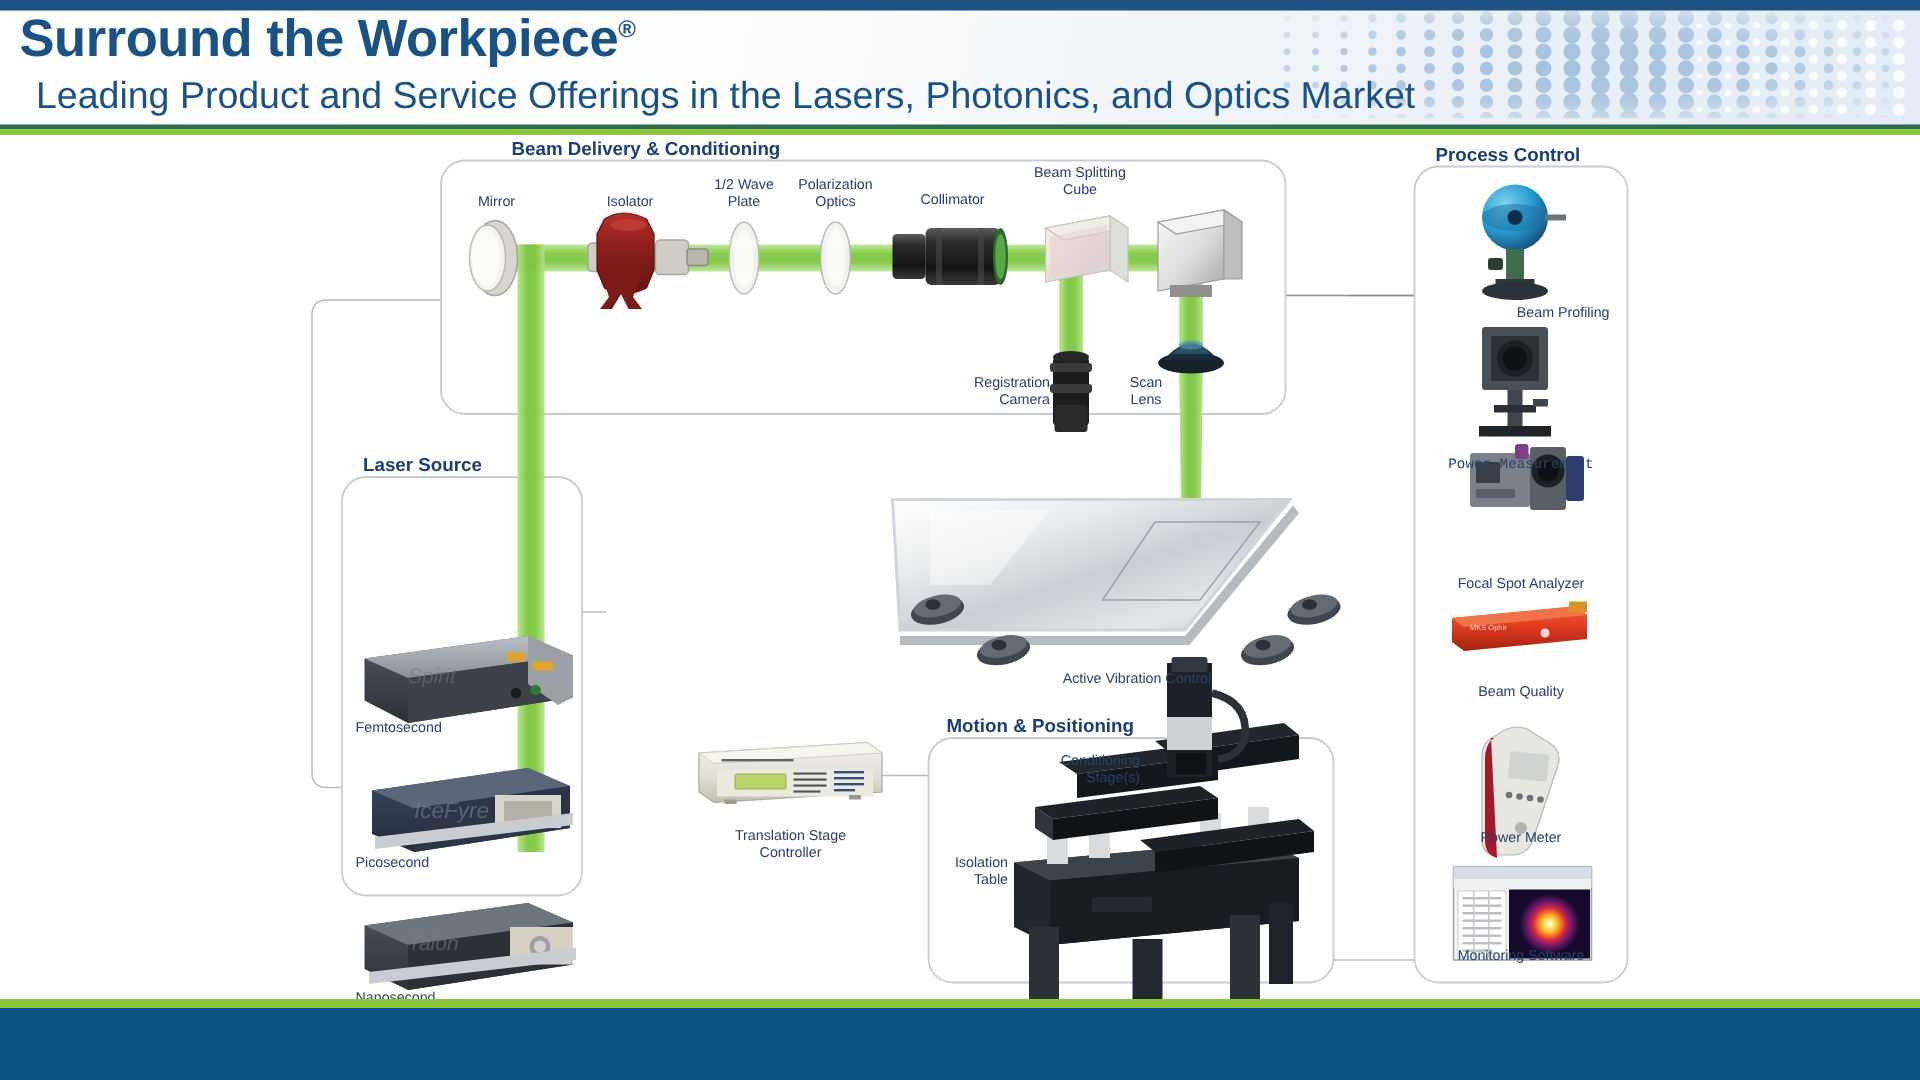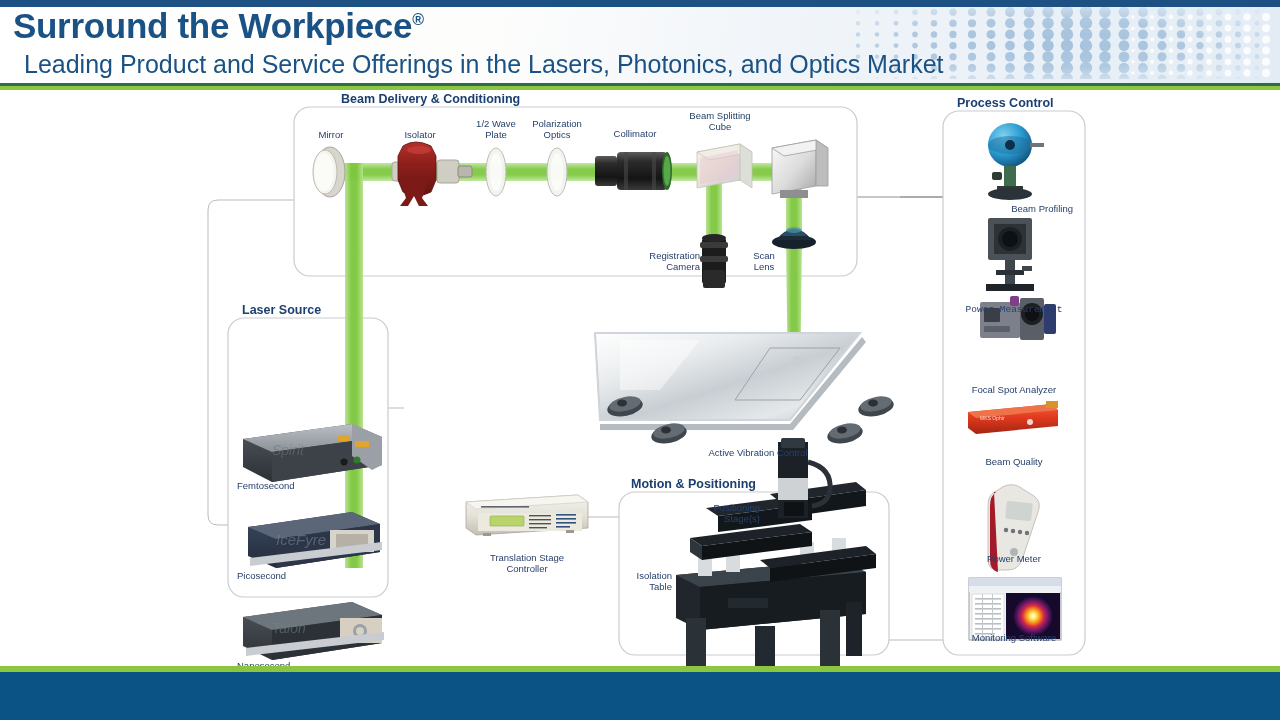--- a/index.html
+++ b/index.html
@@ -703,21 +703,21 @@
     <div class="cap" style="left:740px;top:160px;width:48px;">
       <span>Scan</span><br>
       <span>Lens</span>
     </div>
 
     <div class="cap l" style="left:237px;top:390px;width:80px;">Femtosecond</div>
     <div class="cap l" style="left:237px;top:480px;width:80px;">Picosecond</div>
     <div class="cap l" style="left:237px;top:570px;width:80px;">Nanosecond</div>
 
     <div class="cap r" style="left:680px;top:412px;width:80px;">
-      <span>Positioning</span><br>
+      <span>Conditioning</span><br>
       <span>Stage(s)</span>
     </div>
     <div class="cap r" style="left:614px;top:480px;width:58px;">
       <span>Isolation</span><br>
       <span>Table</span>
     </div>
 
     <div class="cap" style="left:955px;top:113px;width:118px;text-align:right;">Beam Profiling</div>
     <div class="cap" style="left:950px;top:214px;width:128px;font-family:Liberation Mono, monospace;">Power Measurement</div>
     <div class="cap" style="left:948px;top:294px;width:132px;">Focal Spot Analyzer</div>

